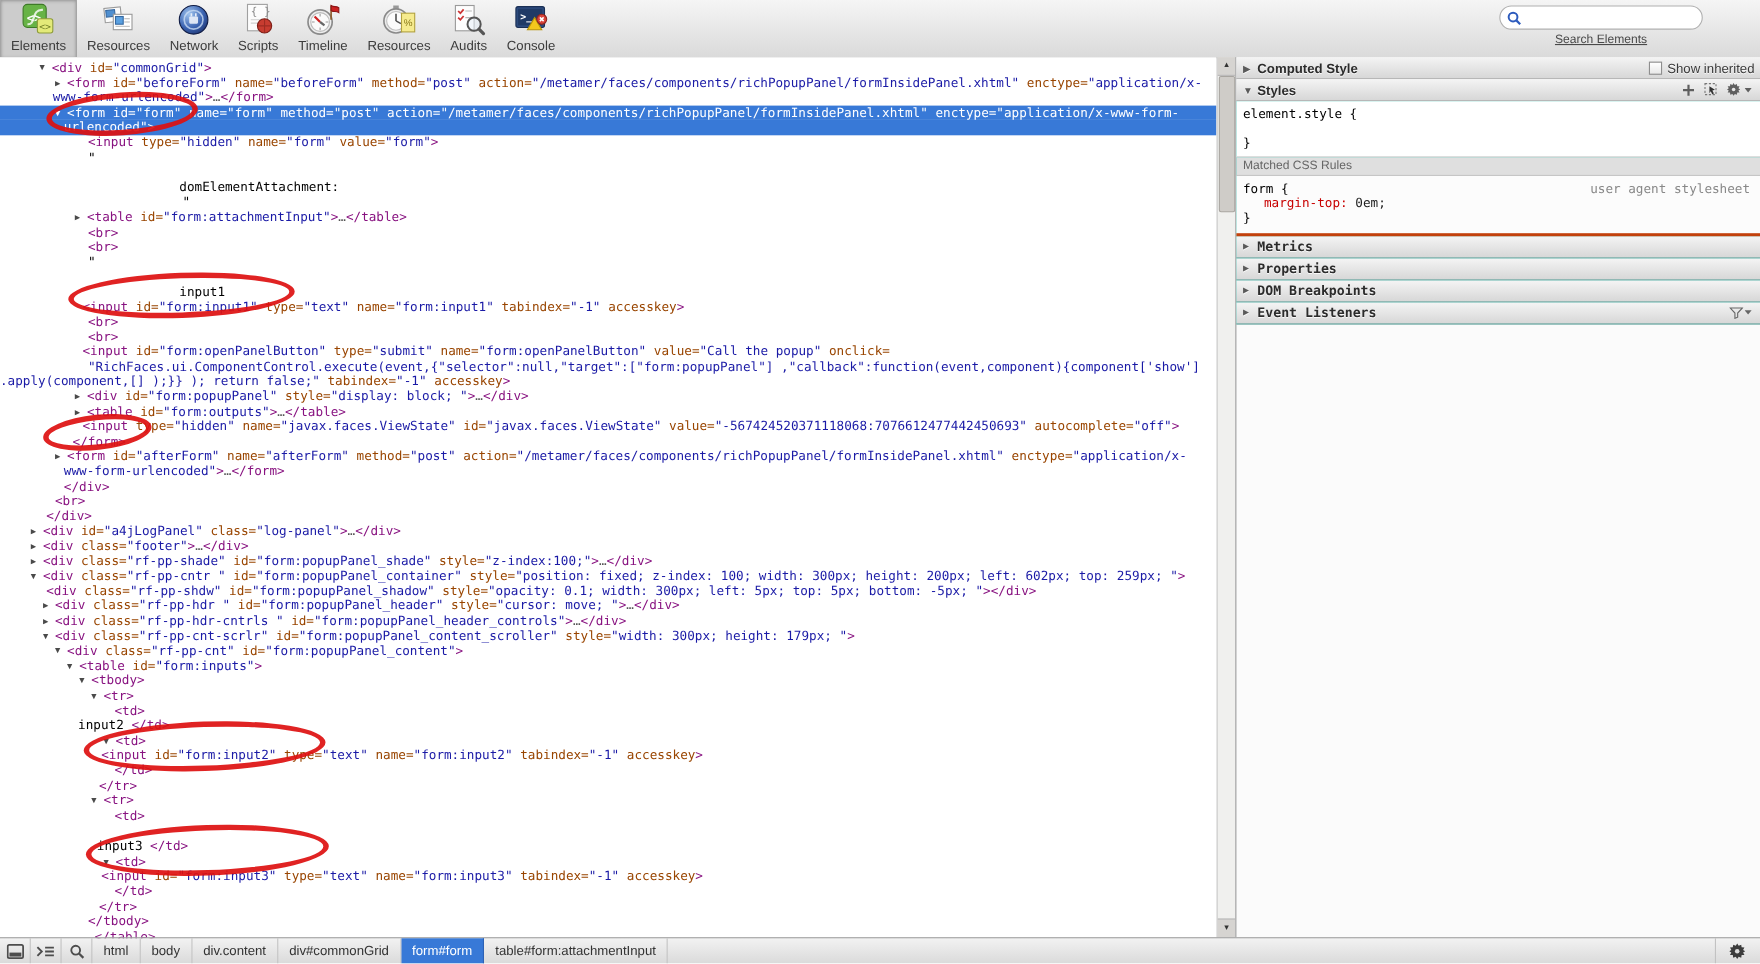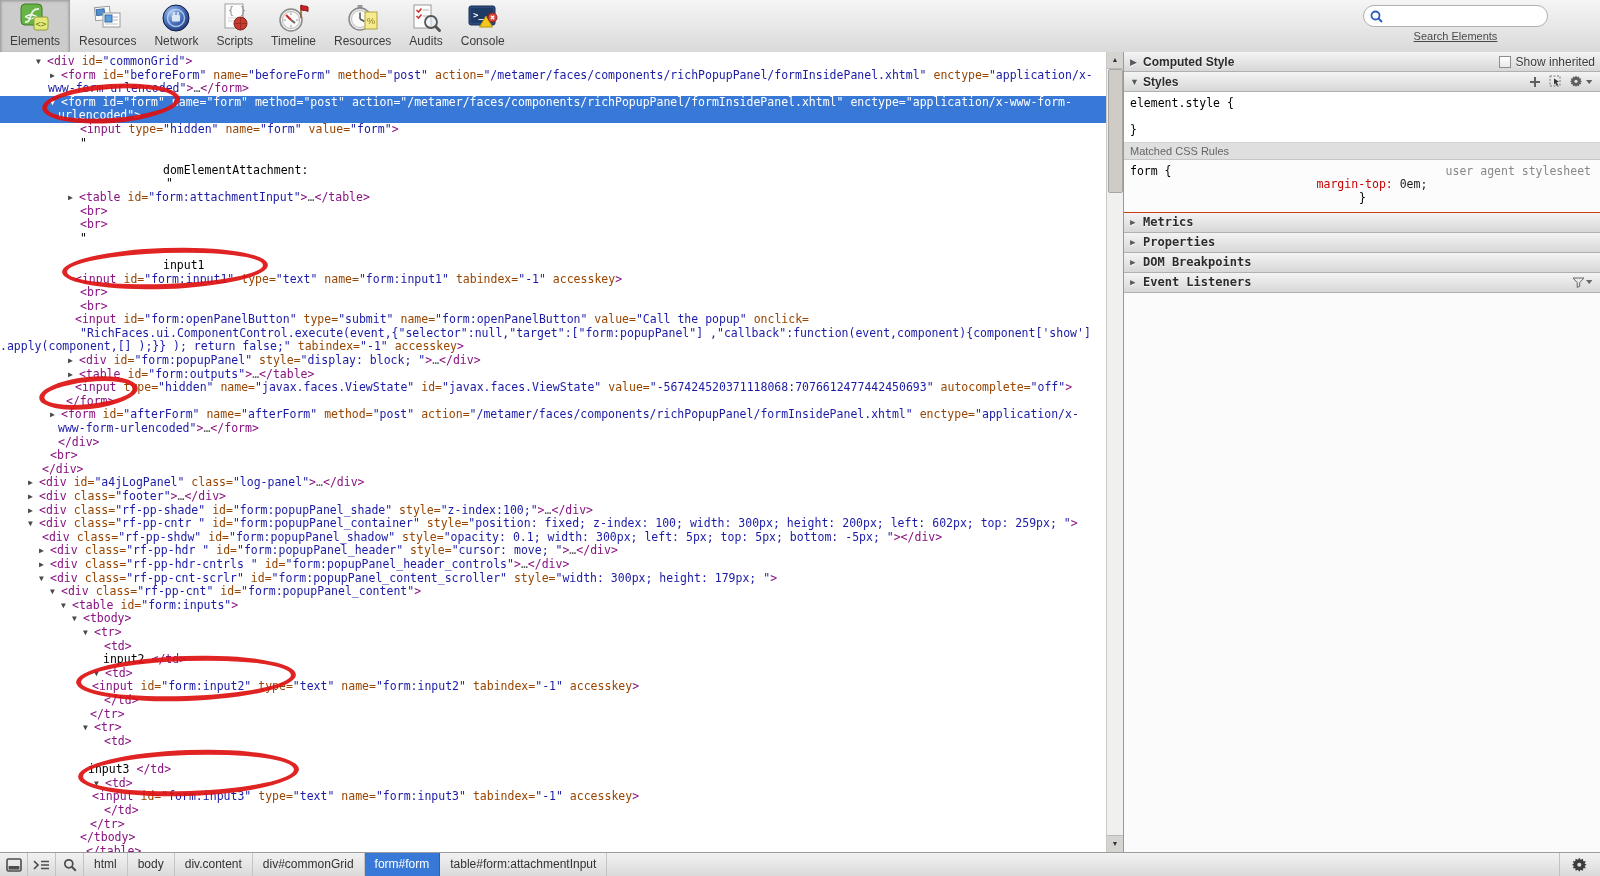--- a/index.html
+++ b/index.html
@@ -56,21 +56,21 @@
   .sec-header .spacer{flex:1;}
   .hdr-icon{margin-right:8px;display:inline-flex;align-items:center;cursor:default;}
   .show-inherited{display:flex;align-items:center;font-weight:normal;font-size:12px;color:#3a3a3a;margin-right:6px;}
   .show-inherited .cb{width:10px;height:10px;border:1px solid #8e8e8e;background:linear-gradient(#fff,#e8e8e8);
     display:inline-block;margin-right:5px;}
   .styles-body{background:#14b8a6;font-family:"DejaVu Sans Mono",monospace;font-size:11.5px;color:#000;}
   .elem-style{padding:5px 6px 4px;border-bottom:1px solid #d5d5d5;background:#fff;}
   .css-line{height:13.6px;line-height:13.6px;white-space:pre;}
   .matched-bar{height:16px;line-height:16px;background:#dfdfdf;border-bottom:1px solid #c6c6c6;
     color:#666;font-size:11px;padding-left:6px;font-family:"Liberation Sans",sans-serif;}
-  .rule{padding:5px 6px 6px;background:#fcfcfc;border-bottom:1px solid #c2410c;text-align:center;}
+  .rule{padding:5px 6px 6px;background:#fcfcfc;border-bottom:3px solid #c2410c;}
   .rule-first{display:flex;}
   .rule-first .origin{margin-left:auto;color:#888;padding-right:4px;}
   .prop{padding-left:19px;}
   .pname{color:#c80000;}
   .pval{color:#1c1c1c;}
 
   
   .statusbar{position:absolute;left:0;top:852px;width:1600px;height:24px;
     background:linear-gradient(#f2f2f2,#d9d9d9);border-top:1px solid #9d9d9d;
     display:flex;align-items:stretch;}
@@ -246,21 +246,21 @@
       <div class="code-line" style="padding-left: 28px;"><span class="tk-a">▼</span><span class="tk-t">&lt;div </span><span class="tk-n">class=</span><span class="tk-v">"rf-pp-cntr "</span><span class="tk-p"> </span><span class="tk-n">id=</span><span class="tk-v">"form:popupPanel_container"</span><span class="tk-p"> </span><span class="tk-n">style=</span><span class="tk-v">"position: fixed; z-index: 100; width: 300px; height: 200px; left: 602px; top: 259px; "</span><span class="tk-t">&gt;</span></div>
       <div class="code-line" style="padding-left: 42px;"><span class="tk-t">&lt;div </span><span class="tk-n">class=</span><span class="tk-v">"rf-pp-shdw"</span><span class="tk-p"> </span><span class="tk-n">id=</span><span class="tk-v">"form:popupPanel_shadow"</span><span class="tk-p"> </span><span class="tk-n">style=</span><span class="tk-v">"opacity: 0.1; width: 300px; left: 5px; top: 5px; bottom: -5px; "</span><span class="tk-t">&gt;&lt;/div&gt;</span></div>
       <div class="code-line" style="padding-left: 39px;"><span class="tk-a">▶</span><span class="tk-t">&lt;div </span><span class="tk-n">class=</span><span class="tk-v">"rf-pp-hdr "</span><span class="tk-p"> </span><span class="tk-n">id=</span><span class="tk-v">"form:popupPanel_header"</span><span class="tk-p"> </span><span class="tk-n">style=</span><span class="tk-v">"cursor: move; "</span><span class="tk-t">&gt;</span><span class="tk-e">…</span><span class="tk-t">&lt;/div&gt;</span></div>
       <div class="code-line" style="padding-left: 39px;"><span class="tk-a">▶</span><span class="tk-t">&lt;div </span><span class="tk-n">class=</span><span class="tk-v">"rf-pp-hdr-cntrls "</span><span class="tk-p"> </span><span class="tk-n">id=</span><span class="tk-v">"form:popupPanel_header_controls"</span><span class="tk-t">&gt;</span><span class="tk-e">…</span><span class="tk-t">&lt;/div&gt;</span></div>
       <div class="code-line" style="padding-left: 39px;"><span class="tk-a">▼</span><span class="tk-t">&lt;div </span><span class="tk-n">class=</span><span class="tk-v">"rf-pp-cnt-scrlr"</span><span class="tk-p"> </span><span class="tk-n">id=</span><span class="tk-v">"form:popupPanel_content_scroller"</span><span class="tk-p"> </span><span class="tk-n">style=</span><span class="tk-v">"width: 300px; height: 179px; "</span><span class="tk-t">&gt;</span></div>
       <div class="code-line" style="padding-left: 50px;"><span class="tk-a">▼</span><span class="tk-t">&lt;div </span><span class="tk-n">class=</span><span class="tk-v">"rf-pp-cnt"</span><span class="tk-p"> </span><span class="tk-n">id=</span><span class="tk-v">"form:popupPanel_content"</span><span class="tk-t">&gt;</span></div>
       <div class="code-line" style="padding-left: 61px;"><span class="tk-a">▼</span><span class="tk-t">&lt;table </span><span class="tk-n">id=</span><span class="tk-v">"form:inputs"</span><span class="tk-t">&gt;</span></div>
       <div class="code-line" style="padding-left: 72px;"><span class="tk-a">▼</span><span class="tk-t">&lt;tbody&gt;</span></div>
       <div class="code-line" style="padding-left: 83px;"><span class="tk-a">▼</span><span class="tk-t">&lt;tr&gt;</span></div>
       <div class="code-line" style="padding-left: 104px;"><span class="tk-t">&lt;td&gt;</span></div>
-      <div class="code-line" style="padding-left: 103px;"><span class="tk-p">input2 </span><span class="tk-t">&lt;/td&gt;</span></div>
+      <div class="code-line" style="padding-left: 71px;"><span class="tk-p">input2 </span><span class="tk-t">&lt;/td&gt;</span></div>
       <div class="code-line" style="padding-left: 94px;"><span class="tk-a">▼</span><span class="tk-t">&lt;td&gt;</span></div>
       <div class="code-line" style="padding-left: 92px;"><span class="tk-t">&lt;input </span><span class="tk-n">id=</span><span class="tk-v">"form:input2"</span><span class="tk-p"> </span><span class="tk-n">type=</span><span class="tk-v">"text"</span><span class="tk-p"> </span><span class="tk-n">name=</span><span class="tk-v">"form:input2"</span><span class="tk-p"> </span><span class="tk-n">tabindex=</span><span class="tk-v">"-1"</span><span class="tk-p"> </span><span class="tk-n">accesskey</span><span class="tk-t">&gt;</span></div>
       <div class="code-line" style="padding-left: 104px;"><span class="tk-t">&lt;/td&gt;</span></div>
       <div class="code-line" style="padding-left: 90px;"><span class="tk-t">&lt;/tr&gt;</span></div>
       <div class="code-line" style="padding-left: 83px;"><span class="tk-a">▼</span><span class="tk-t">&lt;tr&gt;</span></div>
       <div class="code-line" style="padding-left: 104px;"><span class="tk-t">&lt;td&gt;</span></div>
       <div class="code-line" style="padding-left: 88px; margin-top: 15px;"><span class="tk-p">input3 </span><span class="tk-t">&lt;/td&gt;</span></div>
       <div class="code-line" style="padding-left: 94px;"><span class="tk-a">▼</span><span class="tk-t">&lt;td&gt;</span></div>
       <div class="code-line" style="padding-left: 92px;"><span class="tk-t">&lt;input </span><span class="tk-n">id=</span><span class="tk-v">"form:input3"</span><span class="tk-p"> </span><span class="tk-n">type=</span><span class="tk-v">"text"</span><span class="tk-p"> </span><span class="tk-n">name=</span><span class="tk-v">"form:input3"</span><span class="tk-p"> </span><span class="tk-n">tabindex=</span><span class="tk-v">"-1"</span><span class="tk-p"> </span><span class="tk-n">accesskey</span><span class="tk-t">&gt;</span></div>
       <div class="code-line" style="padding-left: 104px;"><span class="tk-t">&lt;/td&gt;</span></div>

